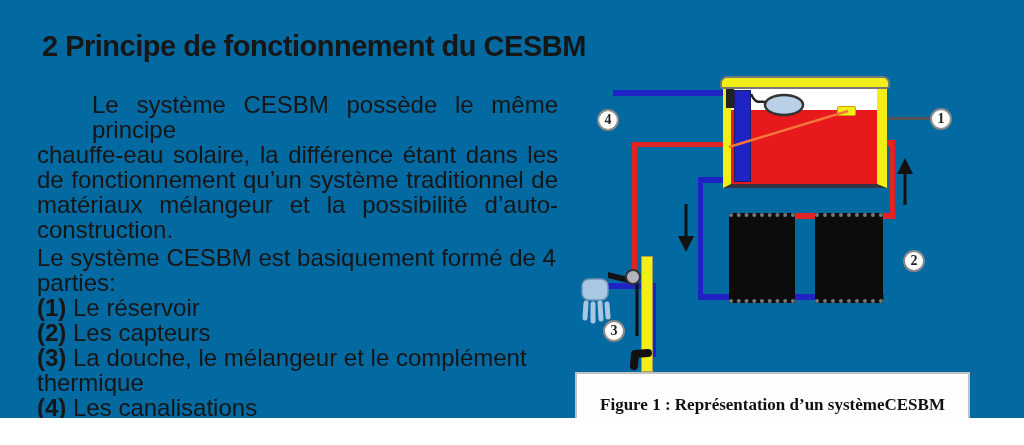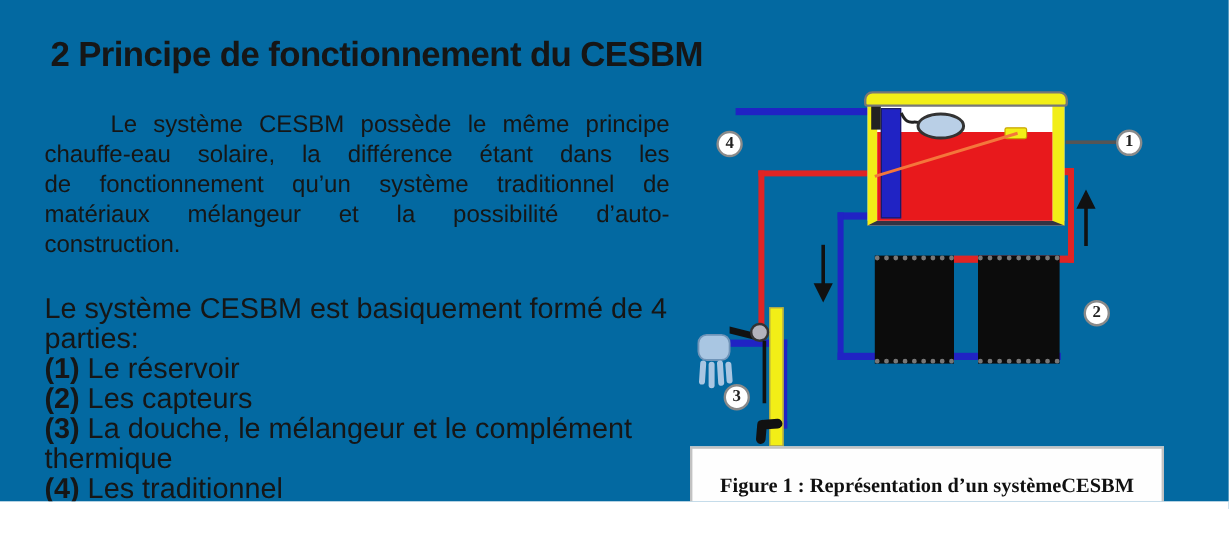--- a/index.html
+++ b/index.html
@@ -2,21 +2,21 @@
 <html style="--hot_red: #e8191c; --pipe_red: #e02424; --pipe_blue: #2023c4; --insulation_yellow: #f2ee17; --collector_black: #0c0c0c; --shower_blue: #a9c6e2;"><head>
 <meta charset="utf-8">
 <style>
   html,body{margin:0;padding:0;background:#fff;}
   #page{position:relative;width:1024px;height:418px;background:#0369a1;overflow:hidden;
         font-family:"Liberation Sans",sans-serif;color:#161616;}
   .abs{position:absolute;}
 
   
   #title{left:42px;top:30px;font-size:29px;font-weight:bold;letter-spacing:-0.5px;white-space:nowrap;}
-  #para1{left:37px;top:92px;width:521px;font-size:20px;line-height:25px;}
+  #para1{left:37px;top:92px;width:521px;font-size:24px;line-height:25px;}
   .jline{text-align:justify;text-align-last:justify;}
   .jline.indent{padding-left:55px;}
   .lline{text-align:left;}
   #plist{left:37px;top:245px;width:521px;font-size:24px;line-height:25px;}
   .bold{font-weight:bold;}
 
   
   .pipe-blue{background:var(--pipe_blue,#2023c4);}
   .pipe-red{background:var(--pipe_red,#e02424);}
   #lid{left:720px;top:76px;width:170px;height:13px;background:var(--insulation_yellow,#f2ee17);
@@ -79,21 +79,21 @@
     <div class="lline">construction.</div>
   </div>
 
   <div class="abs" id="plist">
     <div class="lline">Le système CESBM est basiquement formé de 4</div>
     <div class="lline">parties:</div>
     <div class="lline"><span class="bold">(1)</span><span> Le réservoir</span></div>
     <div class="lline"><span class="bold">(2)</span><span> Les capteurs</span></div>
     <div class="lline"><span class="bold">(3)</span><span> La douche, le mélangeur et le complément</span></div>
     <div class="lline"><span>thermique</span></div>
-    <div class="lline"><span class="bold">(4)</span><span> Les traditionnel</span></div>
+    <div class="lline"><span class="bold">(4)</span><span> Les canalisations</span></div>
   </div>
 
   <div class="abs pipe-blue" id="pipeBlueTop"></div>
   <div class="abs pipe-red" id="pipeRedH1"></div>
   <div class="abs pipe-red" id="pipeRedV1"></div>
   <div class="abs pipe-red" id="pipeRedH2"></div>
   <div class="abs pipe-red" id="pipeRedV2"></div>
   <div class="abs pipe-red" id="pipeRedH3"></div>
   <div class="abs pipe-blue" id="pipeBlueH1"></div>
   <div class="abs pipe-blue" id="pipeBlueV1"></div>

